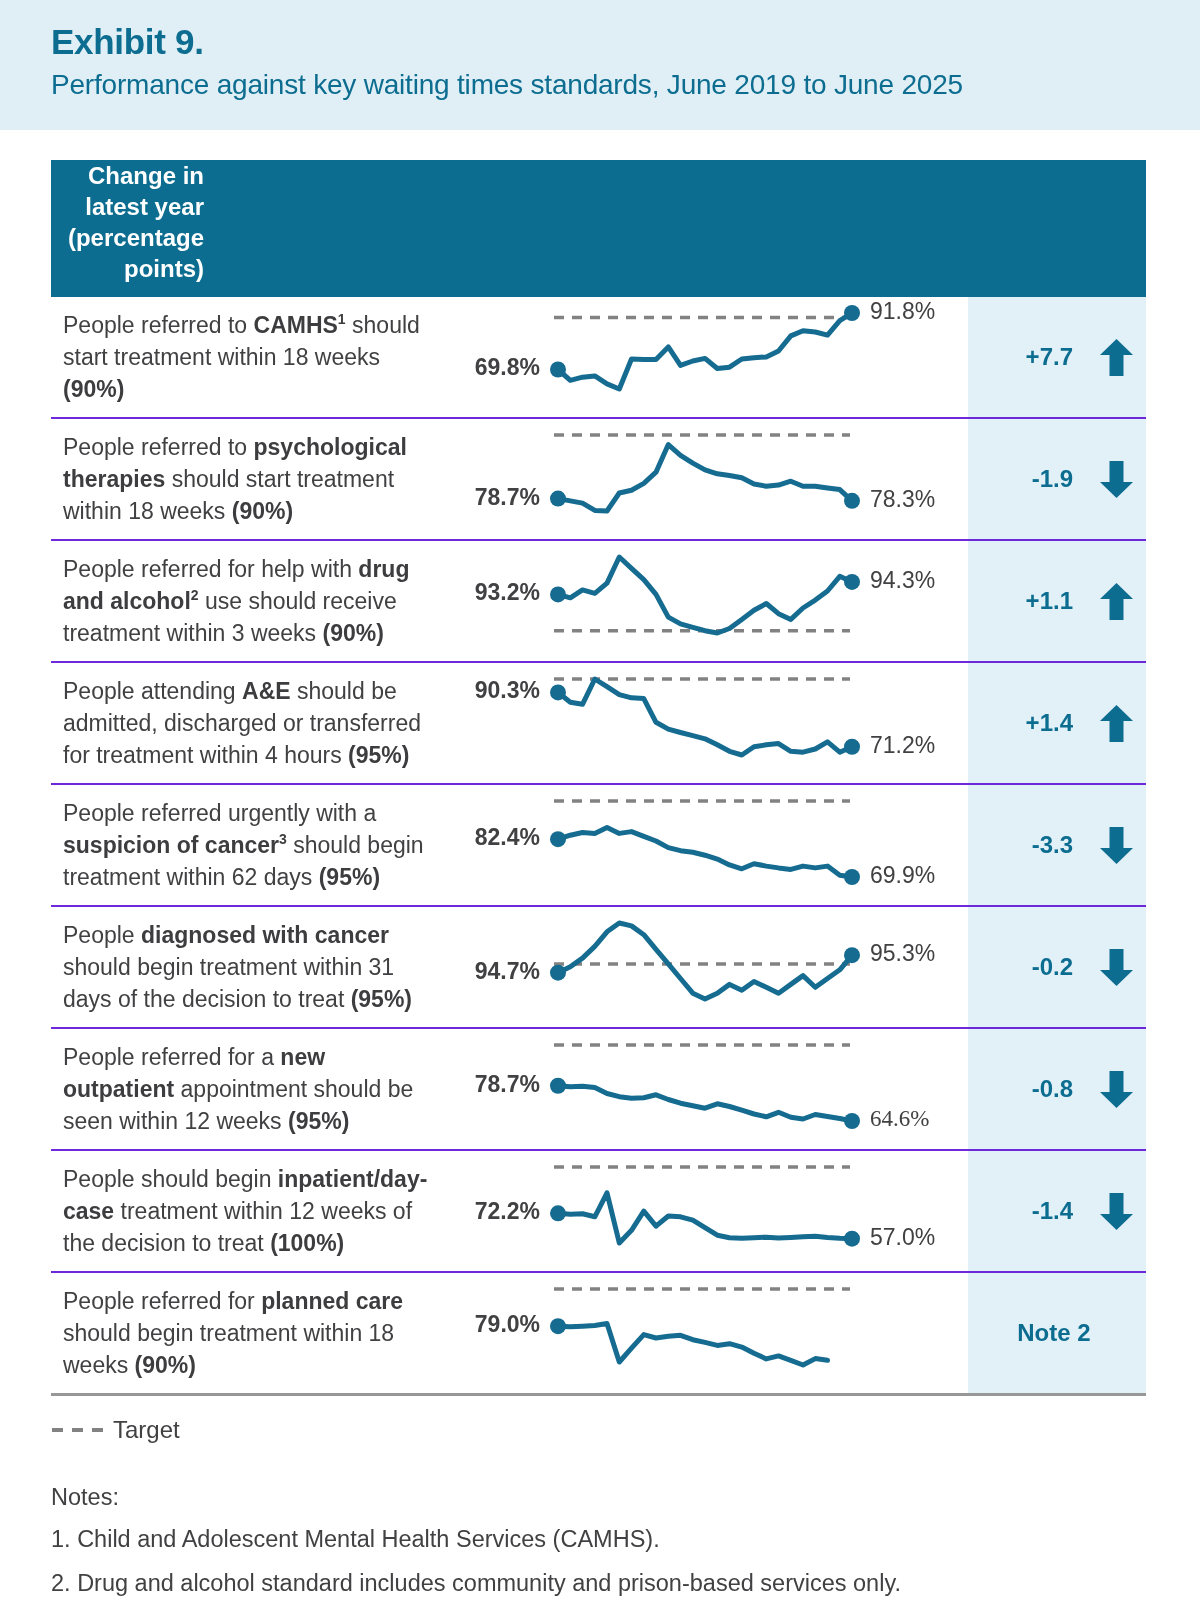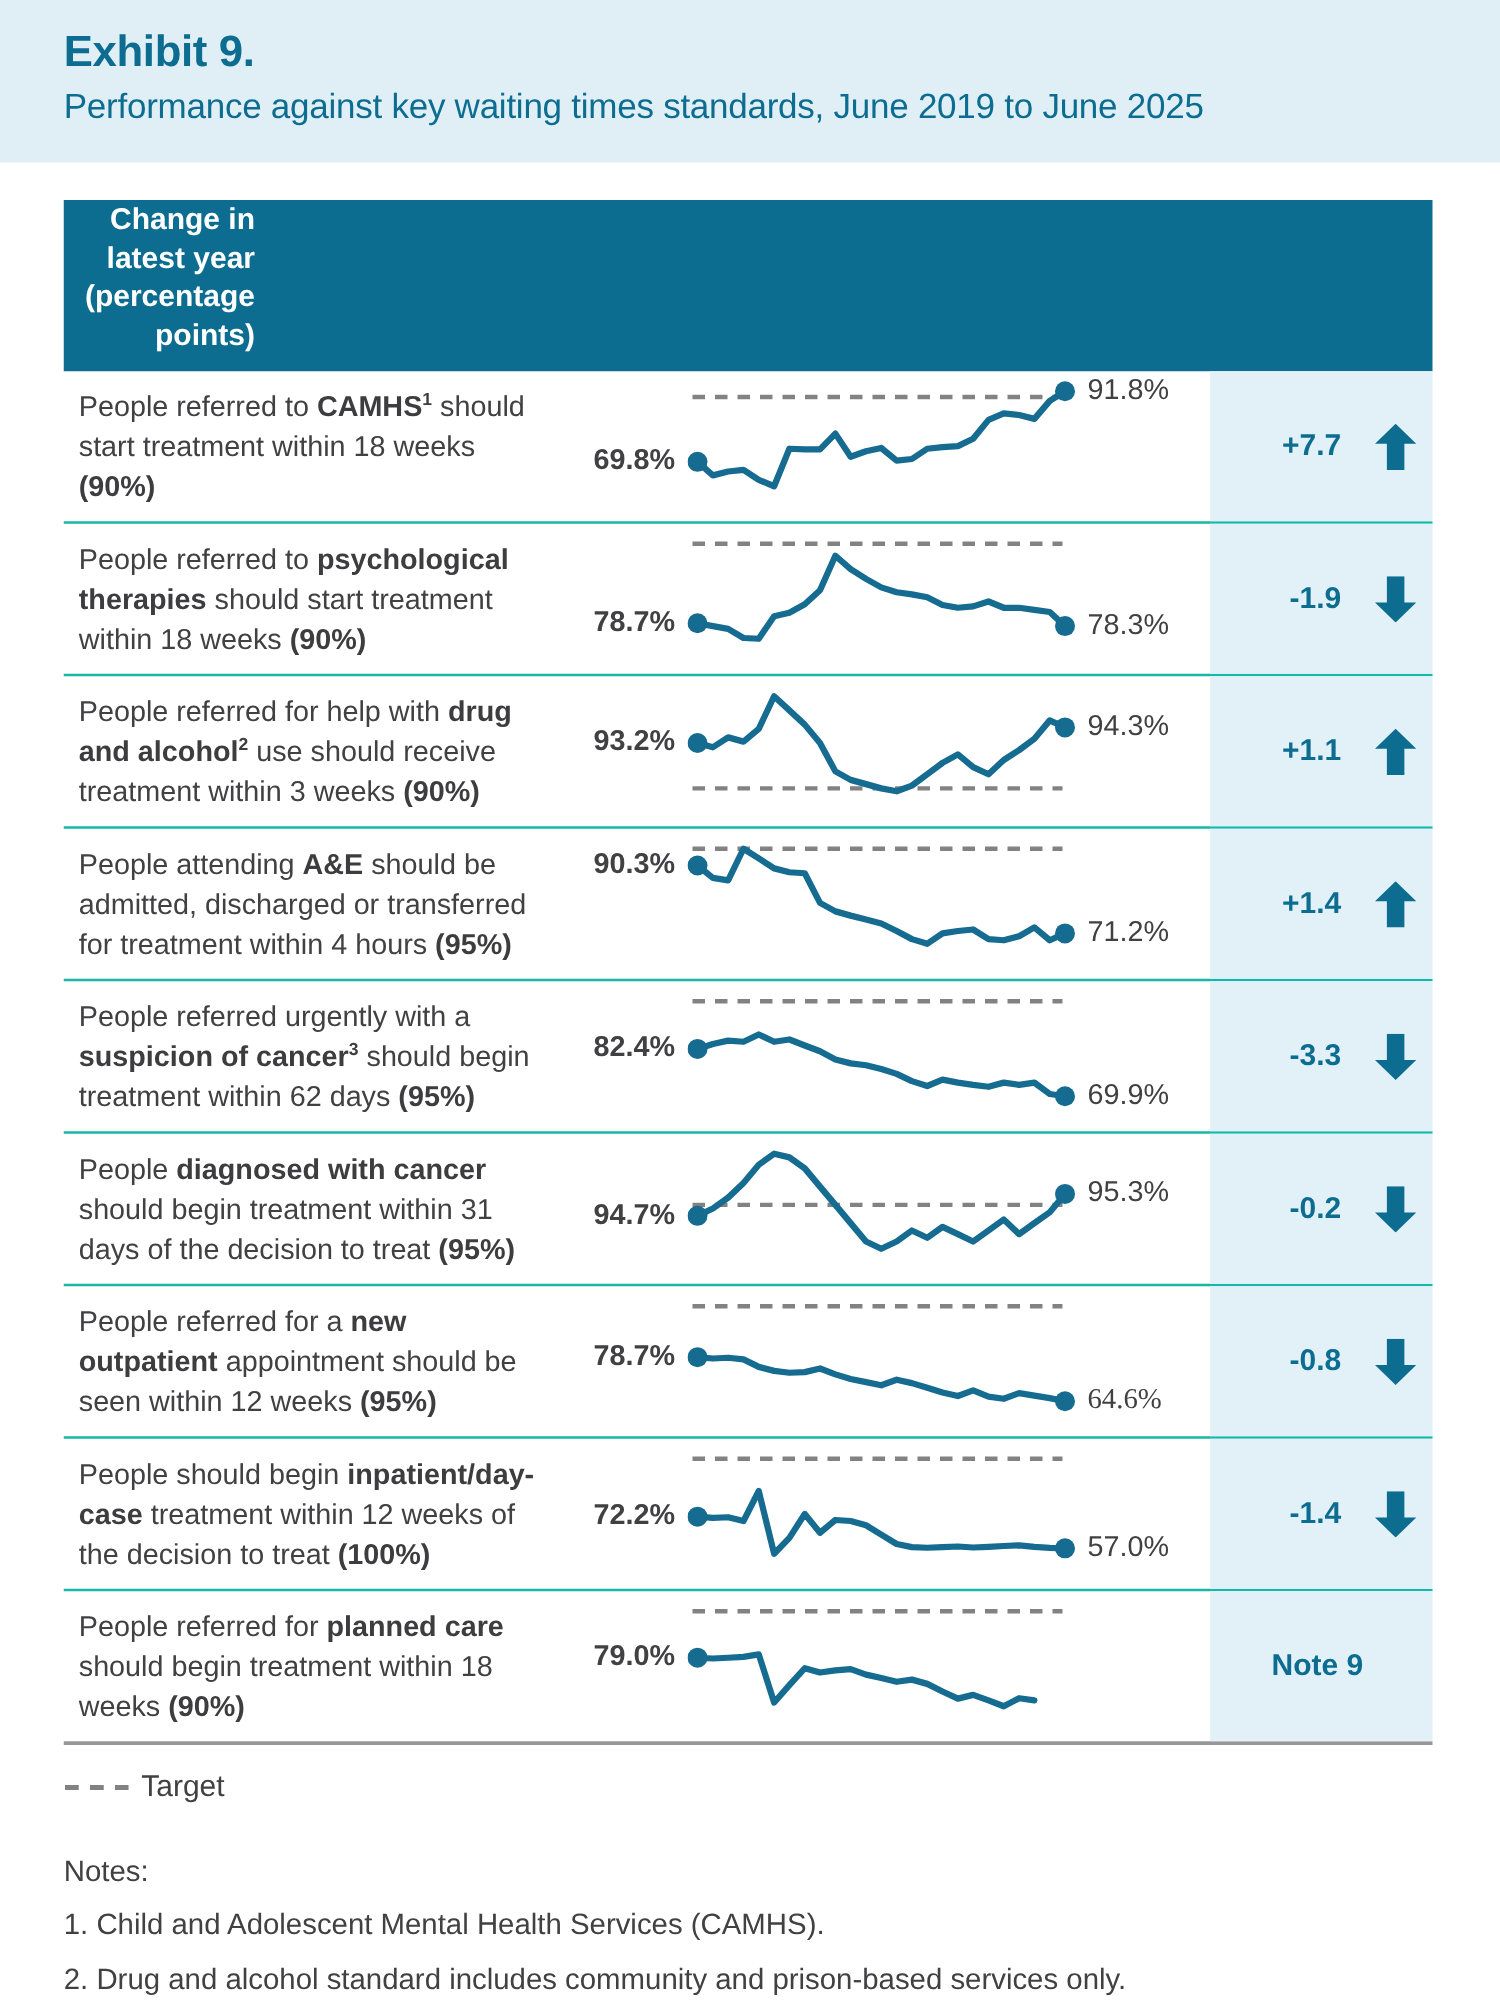--- a/index.html
+++ b/index.html
@@ -18,21 +18,21 @@
 
   .wtable{margin:30px 0 0 51px; width:1095px; border-bottom:3px solid #979797;}
   .thead{display:flex; background:var(--teal); color:#fff; min-height:130px;}
   .th{display:flex; align-items:flex-end; font-weight:bold; font-size:24px; line-height:31px; white-space:pre-line; padding-bottom:13px;}
   .col1{width:409px; padding-left:12px;}
   .col2{width:503px;}
   .col3{width:183px;}
   .th.col3{justify-content:flex-end; text-align:right; padding-right:30px;}
 
   .trow{display:flex; min-height:110px;}
-  .trow + .trow{border-top:2px solid #14b8a6;}
+  .trow + .trow{border-top:2px solid #6d28d9;}
   .td.col1{display:flex; align-items:center; font-size:23px; line-height:32px; padding:12px 22px 12px 12px;}
   .td.col1 strong{font-weight:bold; color:#3d3d3f;}
   .td.col1 sup{font-size:14px; vertical-align:9px; line-height:0;}
   .td.col2{position:relative; padding:0;}
   .spark-svg{position:absolute; left:100px;}
   .target-line{stroke:var(--gray); stroke-width:3.5; stroke-dasharray:10 8; fill:none;}
   .trend-line{fill:none; stroke:var(--line); stroke-width:5; stroke-linejoin:round; stroke-linecap:round;}
   .dot{fill:var(--line);}
   .spark-label{position:absolute; font-size:23px; color:var(--text); white-space:nowrap;}
   .spark-label.start{left:0; width:90px; text-align:right;font-weight:bold;}
@@ -247,21 +247,21 @@
           </div>
     <div class="td col2">
             <svg width="310" height="98" class="spark-svg" style="top: 6px;">
               <line x1="4" x2="300" y1="10" y2="10" class="target-line"></line>
               <polyline points="8.0,47.2 20.3,47.8 32.5,47.2 44.8,46.5 57.0,44.5 69.3,83.0 81.5,69.1 93.8,55.6 106.0,59.0 118.3,57.3 130.5,56.3 142.8,60.7 155.0,63.4 167.3,66.4 179.5,64.7 191.8,68.1 204.0,74.2 216.3,79.9 228.5,76.9 240.8,81.3 253.0,86.0 265.3,79.6 277.5,81.3" class="trend-line"></polyline>
               <circle cx="8" cy="47.15555555555555" r="8" class="dot"></circle>
             </svg>
             <span class="spark-label start" style="top: 38.1556px;">79.0%</span>
           </div>
     <div class="td col3 note">
-            <span class="note-text">Note 9</span>
+            <span class="note-text">Note 2</span>
           </div>
   </div>
 </div>
   </section>
 
   <div class="legend">
     <svg width="52" height="6">
       <line x1="1" y1="3" x2="52" y2="3" stroke="#828282" stroke-width="4" stroke-dasharray="11 9"></line>
     </svg>
     <span>Target</span>

